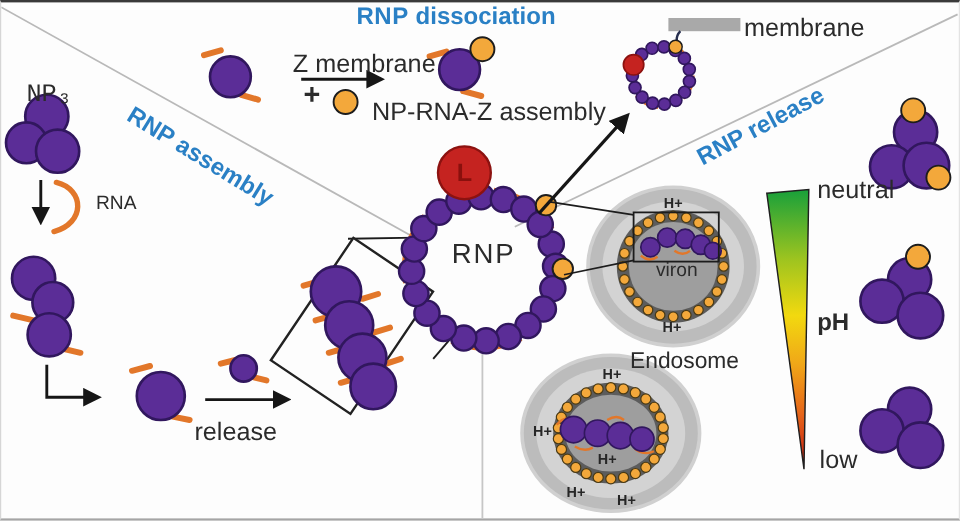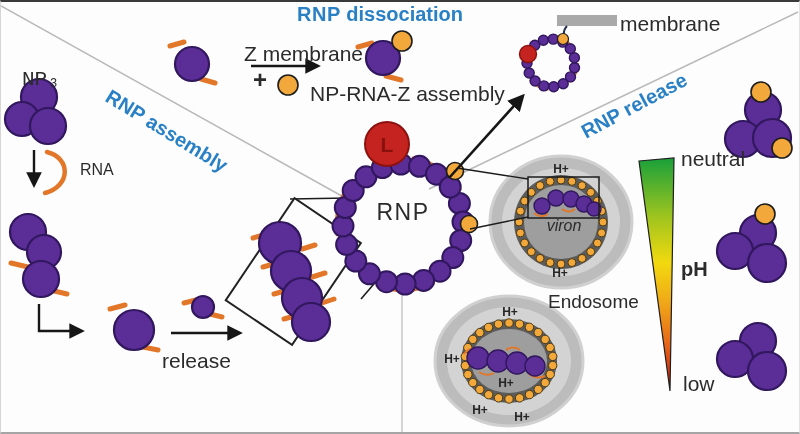--- a/index.html
+++ b/index.html
@@ -298,22 +298,22 @@
   <div class="lbl t17" style="left:309px;top:81px;">NP-RNA-Z assembly</div>
   <div class="lbl t17" style="left:619px;top:11px;">membrane</div>
 
   <div class="lbl t17" style="left:21px;top:67px;font-family:Liberation Mono, monospace;">NP₃</div>
   <div class="lbl t16" style="left:79px;top:160px;">RNA</div>
   <div class="lbl t17" style="left:161px;top:348px;">release</div>
 
   <div class="lbl rnp-center ctr" style="left:402px;top:210px;">RNP</div>
   <div class="lbl l-letter ctr" style="left:386px;top:142px;">L</div>
 
-  <div class="lbl viron-lbl ctr" style="left:563px;top:224px;font-style:italic;">viron</div>
-  <div class="lbl endo-lbl" style="left:547px;top:290px;">Endosome</div>
+  <div class="lbl viron-lbl ctr" style="left:563px;top:224px;">viron</div>
+  <div class="lbl endo-lbl" style="left:524px;top:290px;">Endosome</div>
 
   <div class="lbl hplus ctr" style="left:560px;top:167px;">H+</div>
   <div class="lbl hplus ctr" style="left:559px;top:271px;">H+</div>
   <div class="lbl hplus ctr" style="left:509px;top:310px;">H+</div>
   <div class="lbl hplus ctr" style="left:451px;top:357px;">H+</div>
   <div class="lbl hplus ctr" style="left:505px;top:381px;">H+</div>
   <div class="lbl hplus ctr" style="left:479px;top:408px;">H+</div>
   <div class="lbl hplus ctr" style="left:521px;top:415px;">H+</div>
 
   <div class="lbl t17" style="left:680px;top:146px;">neutral</div>

